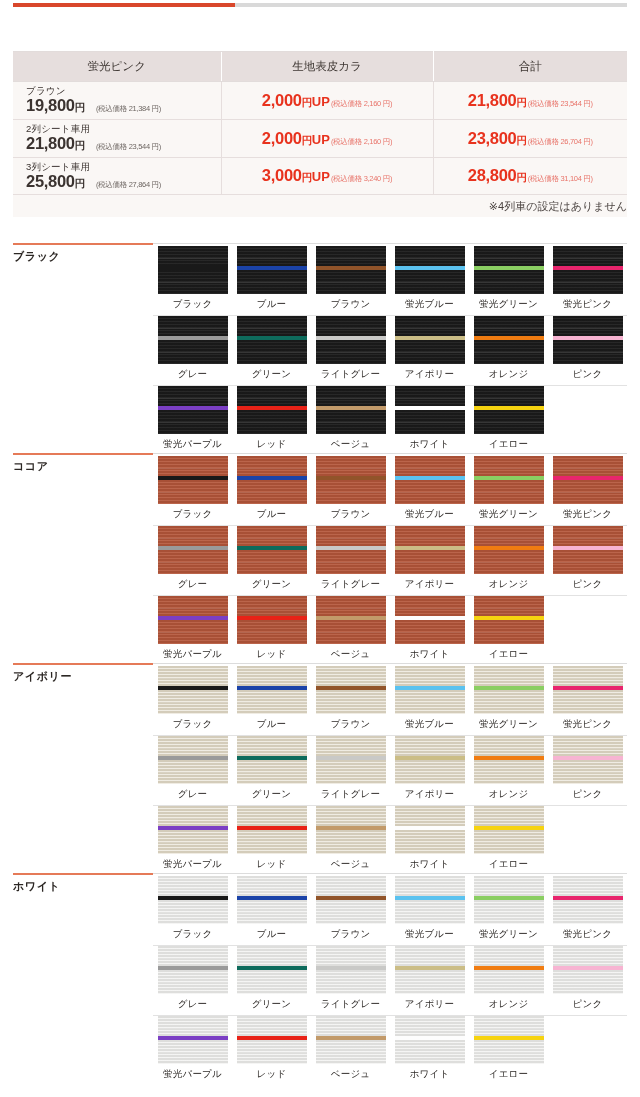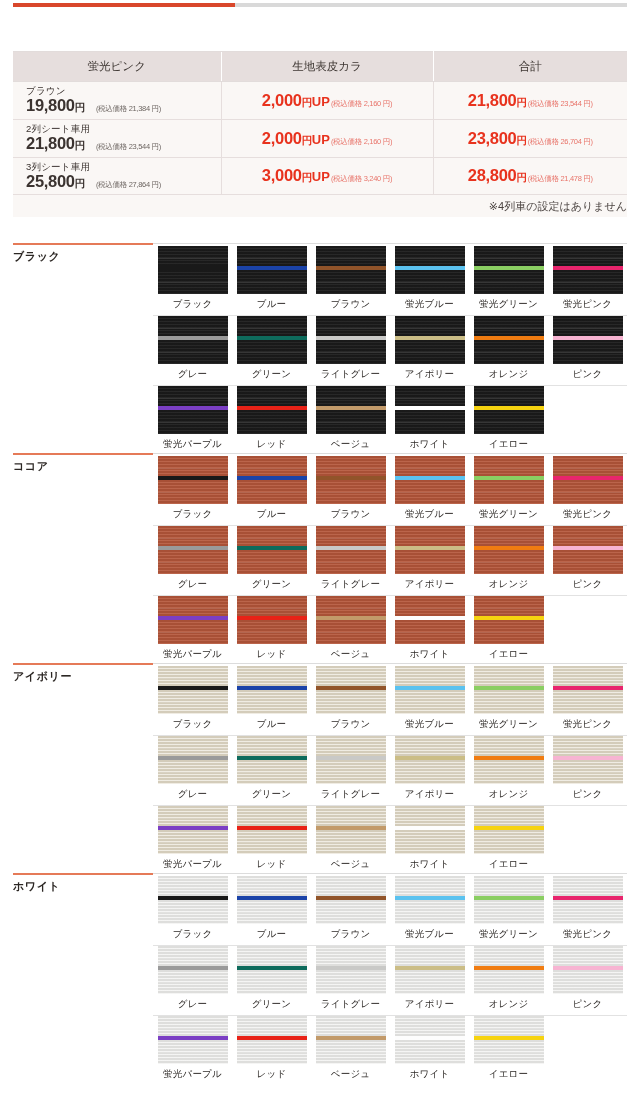--- a/index.html
+++ b/index.html
@@ -190,21 +190,21 @@
             <div class="base-cell"><span class="base-cat">2列シート車用</span><span class="base-amt">21,800<span class="yen">円</span><span class="base-tax">(税込価格 23,544 円)</span></span></div>
           </td>
           <td class="cell-pipe red-cell"><span class="red-amt">2,000<span class="yen">円</span><span class="up">UP</span><span class="red-tax">(税込価格 2,160 円)</span></span></td>
           <td class="cell-total red-cell"><span class="red-amt">23,800<span class="yen">円</span><span class="red-tax">(税込価格 26,704 円)</span></span></td>
         </tr>
         <tr>
           <td class="cell-base">
             <div class="base-cell"><span class="base-cat">3列シート車用</span><span class="base-amt">25,800<span class="yen">円</span><span class="base-tax">(税込価格 27,864 円)</span></span></div>
           </td>
           <td class="cell-pipe red-cell"><span class="red-amt">3,000<span class="yen">円</span><span class="up">UP</span><span class="red-tax">(税込価格 3,240 円)</span></span></td>
-          <td class="cell-total red-cell"><span class="red-amt">28,800<span class="yen">円</span><span class="red-tax">(税込価格 21,478 円)</span></span></td>
+          <td class="cell-total red-cell"><span class="red-amt">28,800<span class="yen">円</span><span class="red-tax">(税込価格 31,104 円)</span></span></td>
         </tr>
         <tr class="note-row">
           <td colspan="3" class="table-note">※4列車の設定はありません</td>
         </tr>
       </tbody>
   </table>
 
 
   <div id="base-groups">
       <div class="base-group" style="top: 243px;">

